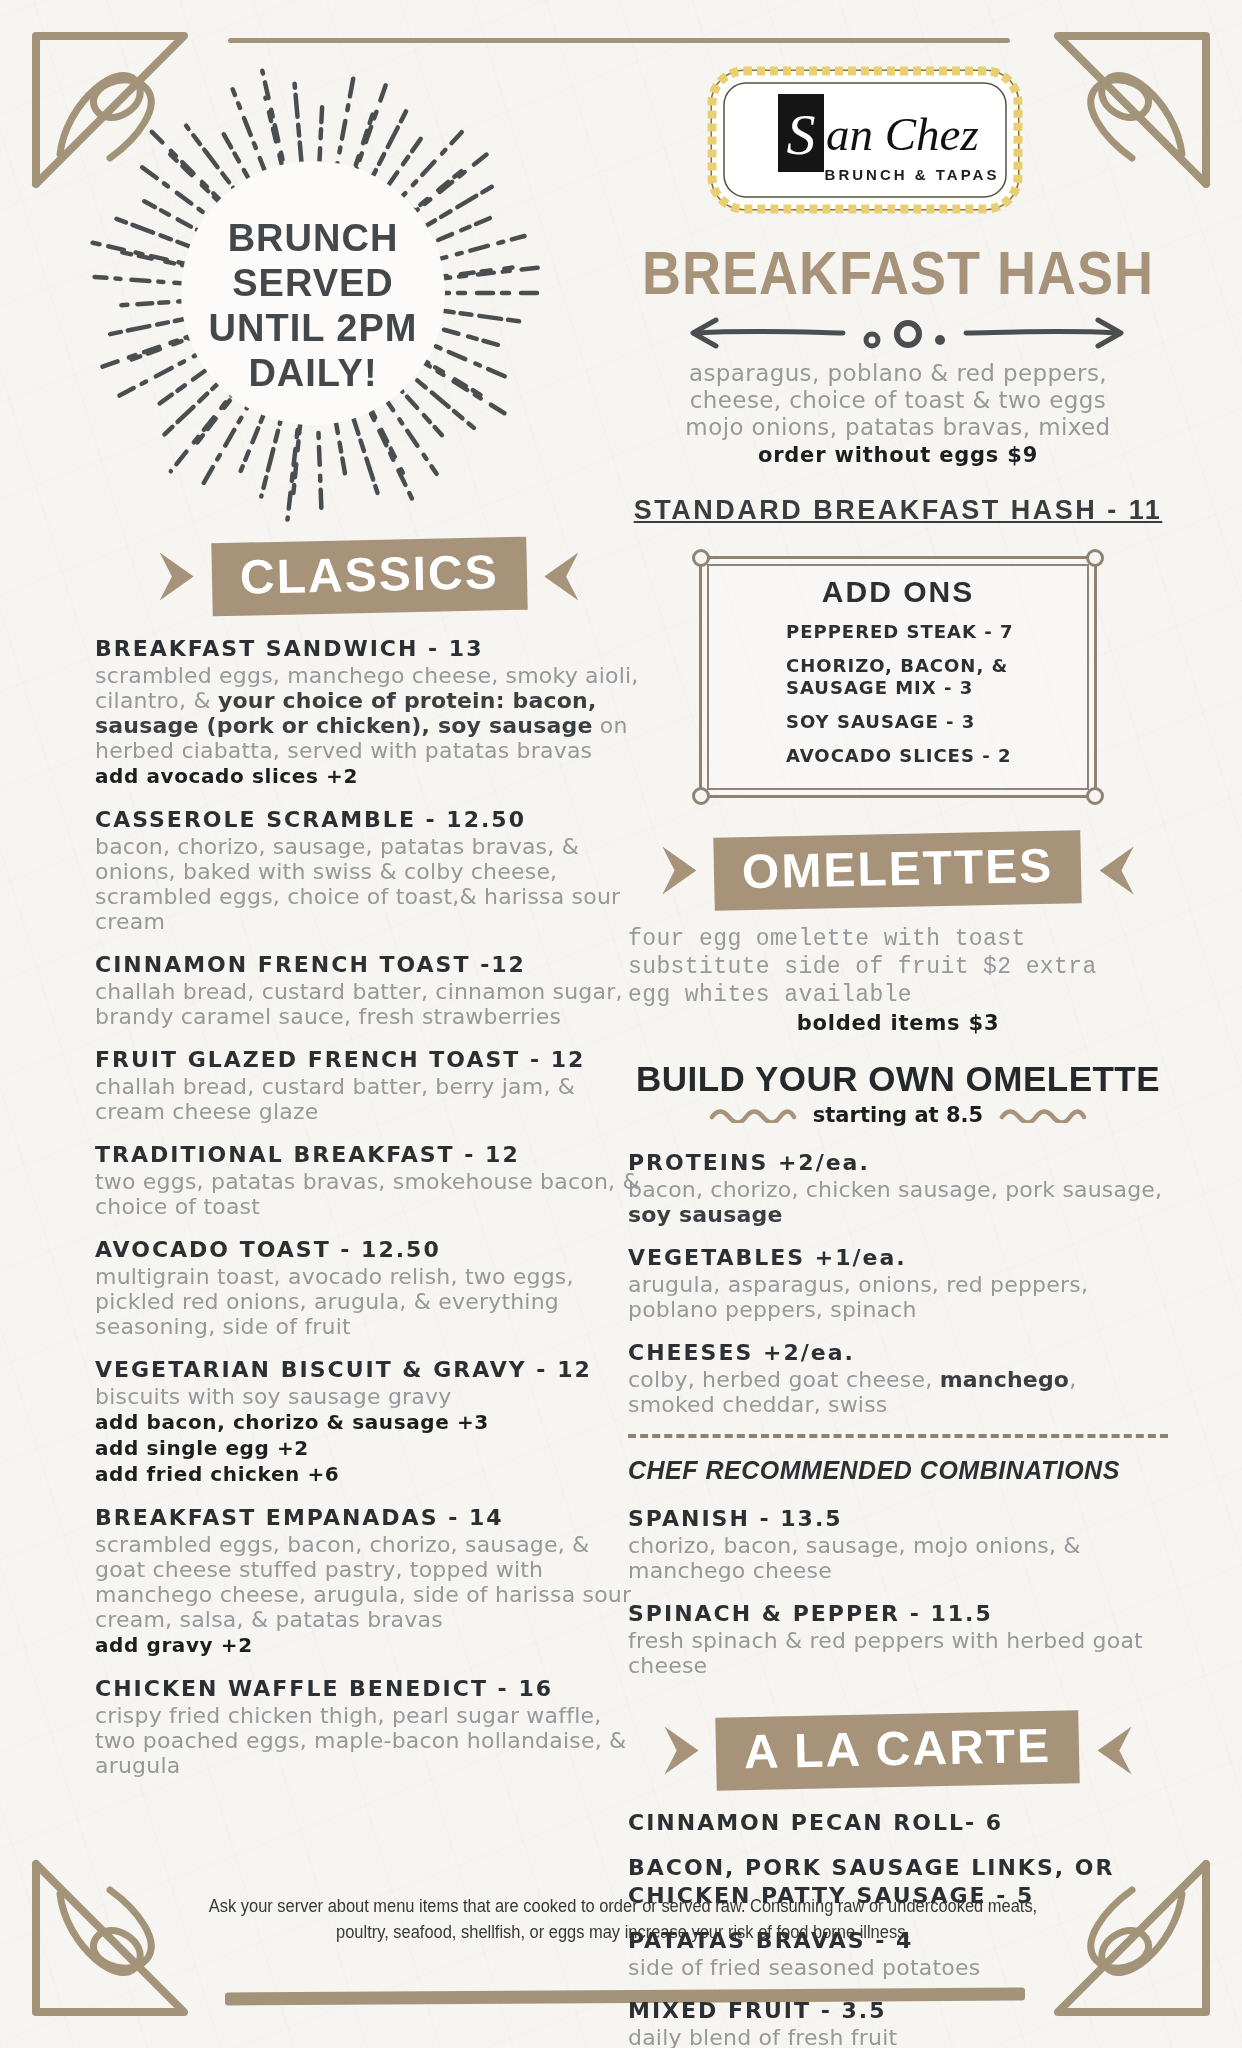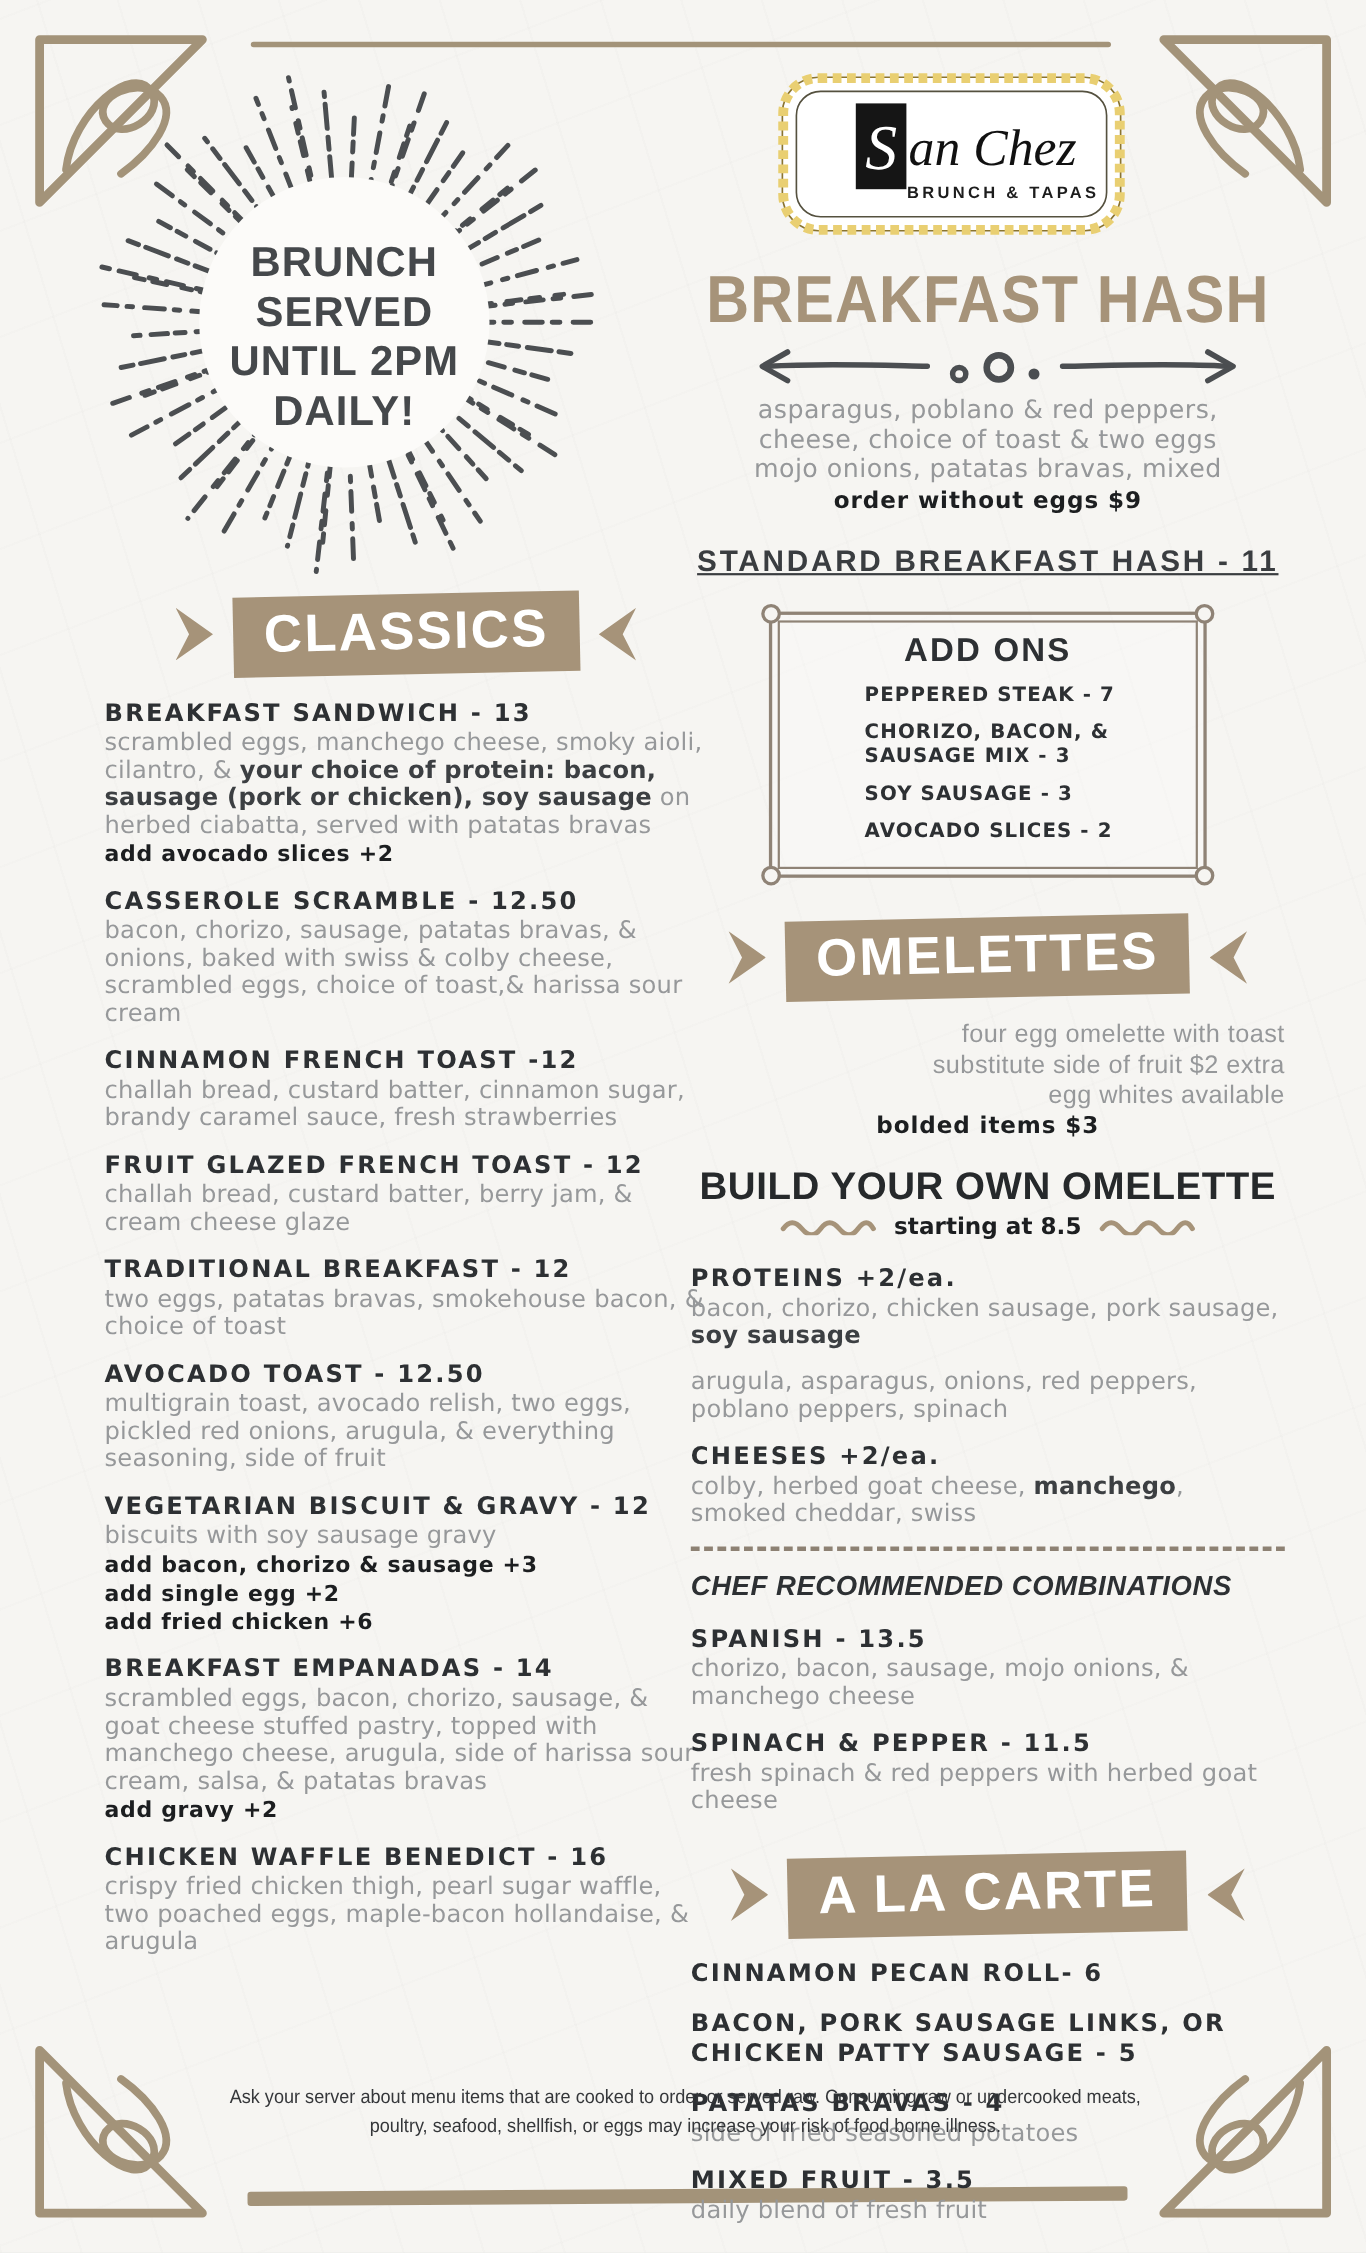--- a/index.html
+++ b/index.html
@@ -51,21 +51,21 @@
   .addons::before{content:"";position:absolute;inset:5px;border:2px solid #8f8376;pointer-events:none;}
   .addons .bcorner{position:absolute;width:12px;height:12px;border:3px solid #8f8376;border-radius:50%;background:#f6f5f2;}
   .addons .c-tl{top:-10px;left:-10px;} .addons .c-tr{top:-10px;right:-10px;}
   .addons .c-bl{bottom:-10px;left:-10px;} .addons .c-br{bottom:-10px;right:-10px;}
   .addons-title{font-size:30px;font-weight:bold;color:#2d3033;text-align:center;letter-spacing:2px;margin-bottom:6px;}
   .addons-items{margin-left:84px;width:256px;}
   .addons-items .addon{font-family:"DejaVu Sans",sans-serif;font-size:18px;font-weight:bold;color:#2d3033;letter-spacing:1px;line-height:22px;margin:12px 0;}
 
   
   .sec-ribbon{margin:36px 0 18px;}
-  .om-intro .line{font-family:Liberation Sans, sans-serif;font-size:23px;color:#96989a;text-align:right;line-height:28px;letter-spacing:0.4px;}
+  .om-intro .line{font-family:Liberation Mono, monospace;font-size:23px;color:#96989a;text-align:left;line-height:28px;letter-spacing:0.4px;}
   .build-title{font-size:35px;font-weight:bold;color:#26292b;text-align:center;letter-spacing:0.5px;margin-top:22px;}
   .build-sub-row{display:flex;align-items:center;justify-content:center;gap:16px;margin-top:4px;}
   .build-sub{font-family:"DejaVu Sans",sans-serif;font-size:21px;font-weight:bold;color:#1c1e20;}
   .squiggle{display:block;}
 
   
   .items{margin-top:22px;}
   .menu-item{margin-bottom:17px;}
   .item-name{font-family:"DejaVu Sans",sans-serif;font-size:22px;font-weight:bold;color:#2d3033;letter-spacing:2px;line-height:28px;}
   .item-desc{font-family:"DejaVu Sans",sans-serif;font-size:22px;color:#96989a;line-height:25px;letter-spacing:0.2px;}
@@ -289,20 +289,21 @@
         <path d="M3,10 q8,-11 17,0 t17,0 t17,0 t17,0 t14,0" fill="none" stroke="#a69379" stroke-width="4.5" stroke-linecap="round"></path>
       </svg>
     </div>
 
     <div class="items" id="om-groups">
         <div class="menu-item">
           <div class="item-name">PROTEINS +2/ea.</div>
           <div class="item-desc"><span class="seg">bacon, chorizo, chicken sausage, pork sausage, </span><span class="seg bold">soy sausage</span></div>
         </div>
         <div class="menu-item">
+          <div class="item-name">VEGETABLES +1/ea.</div>
           <div class="item-desc"><span class="seg">arugula, asparagus, onions, red peppers, poblano peppers, spinach</span></div>
         </div>
         <div class="menu-item">
           <div class="item-name">CHEESES +2/ea.</div>
           <div class="item-desc"><span class="seg">colby, herbed goat cheese, </span><span class="seg bold">manchego</span><span class="seg">, smoked cheddar, swiss</span></div>
         </div>
       </div>
 
     <div class="dashed-div"></div>
     <div class="chef-title">CHEF RECOMMENDED COMBINATIONS</div>

